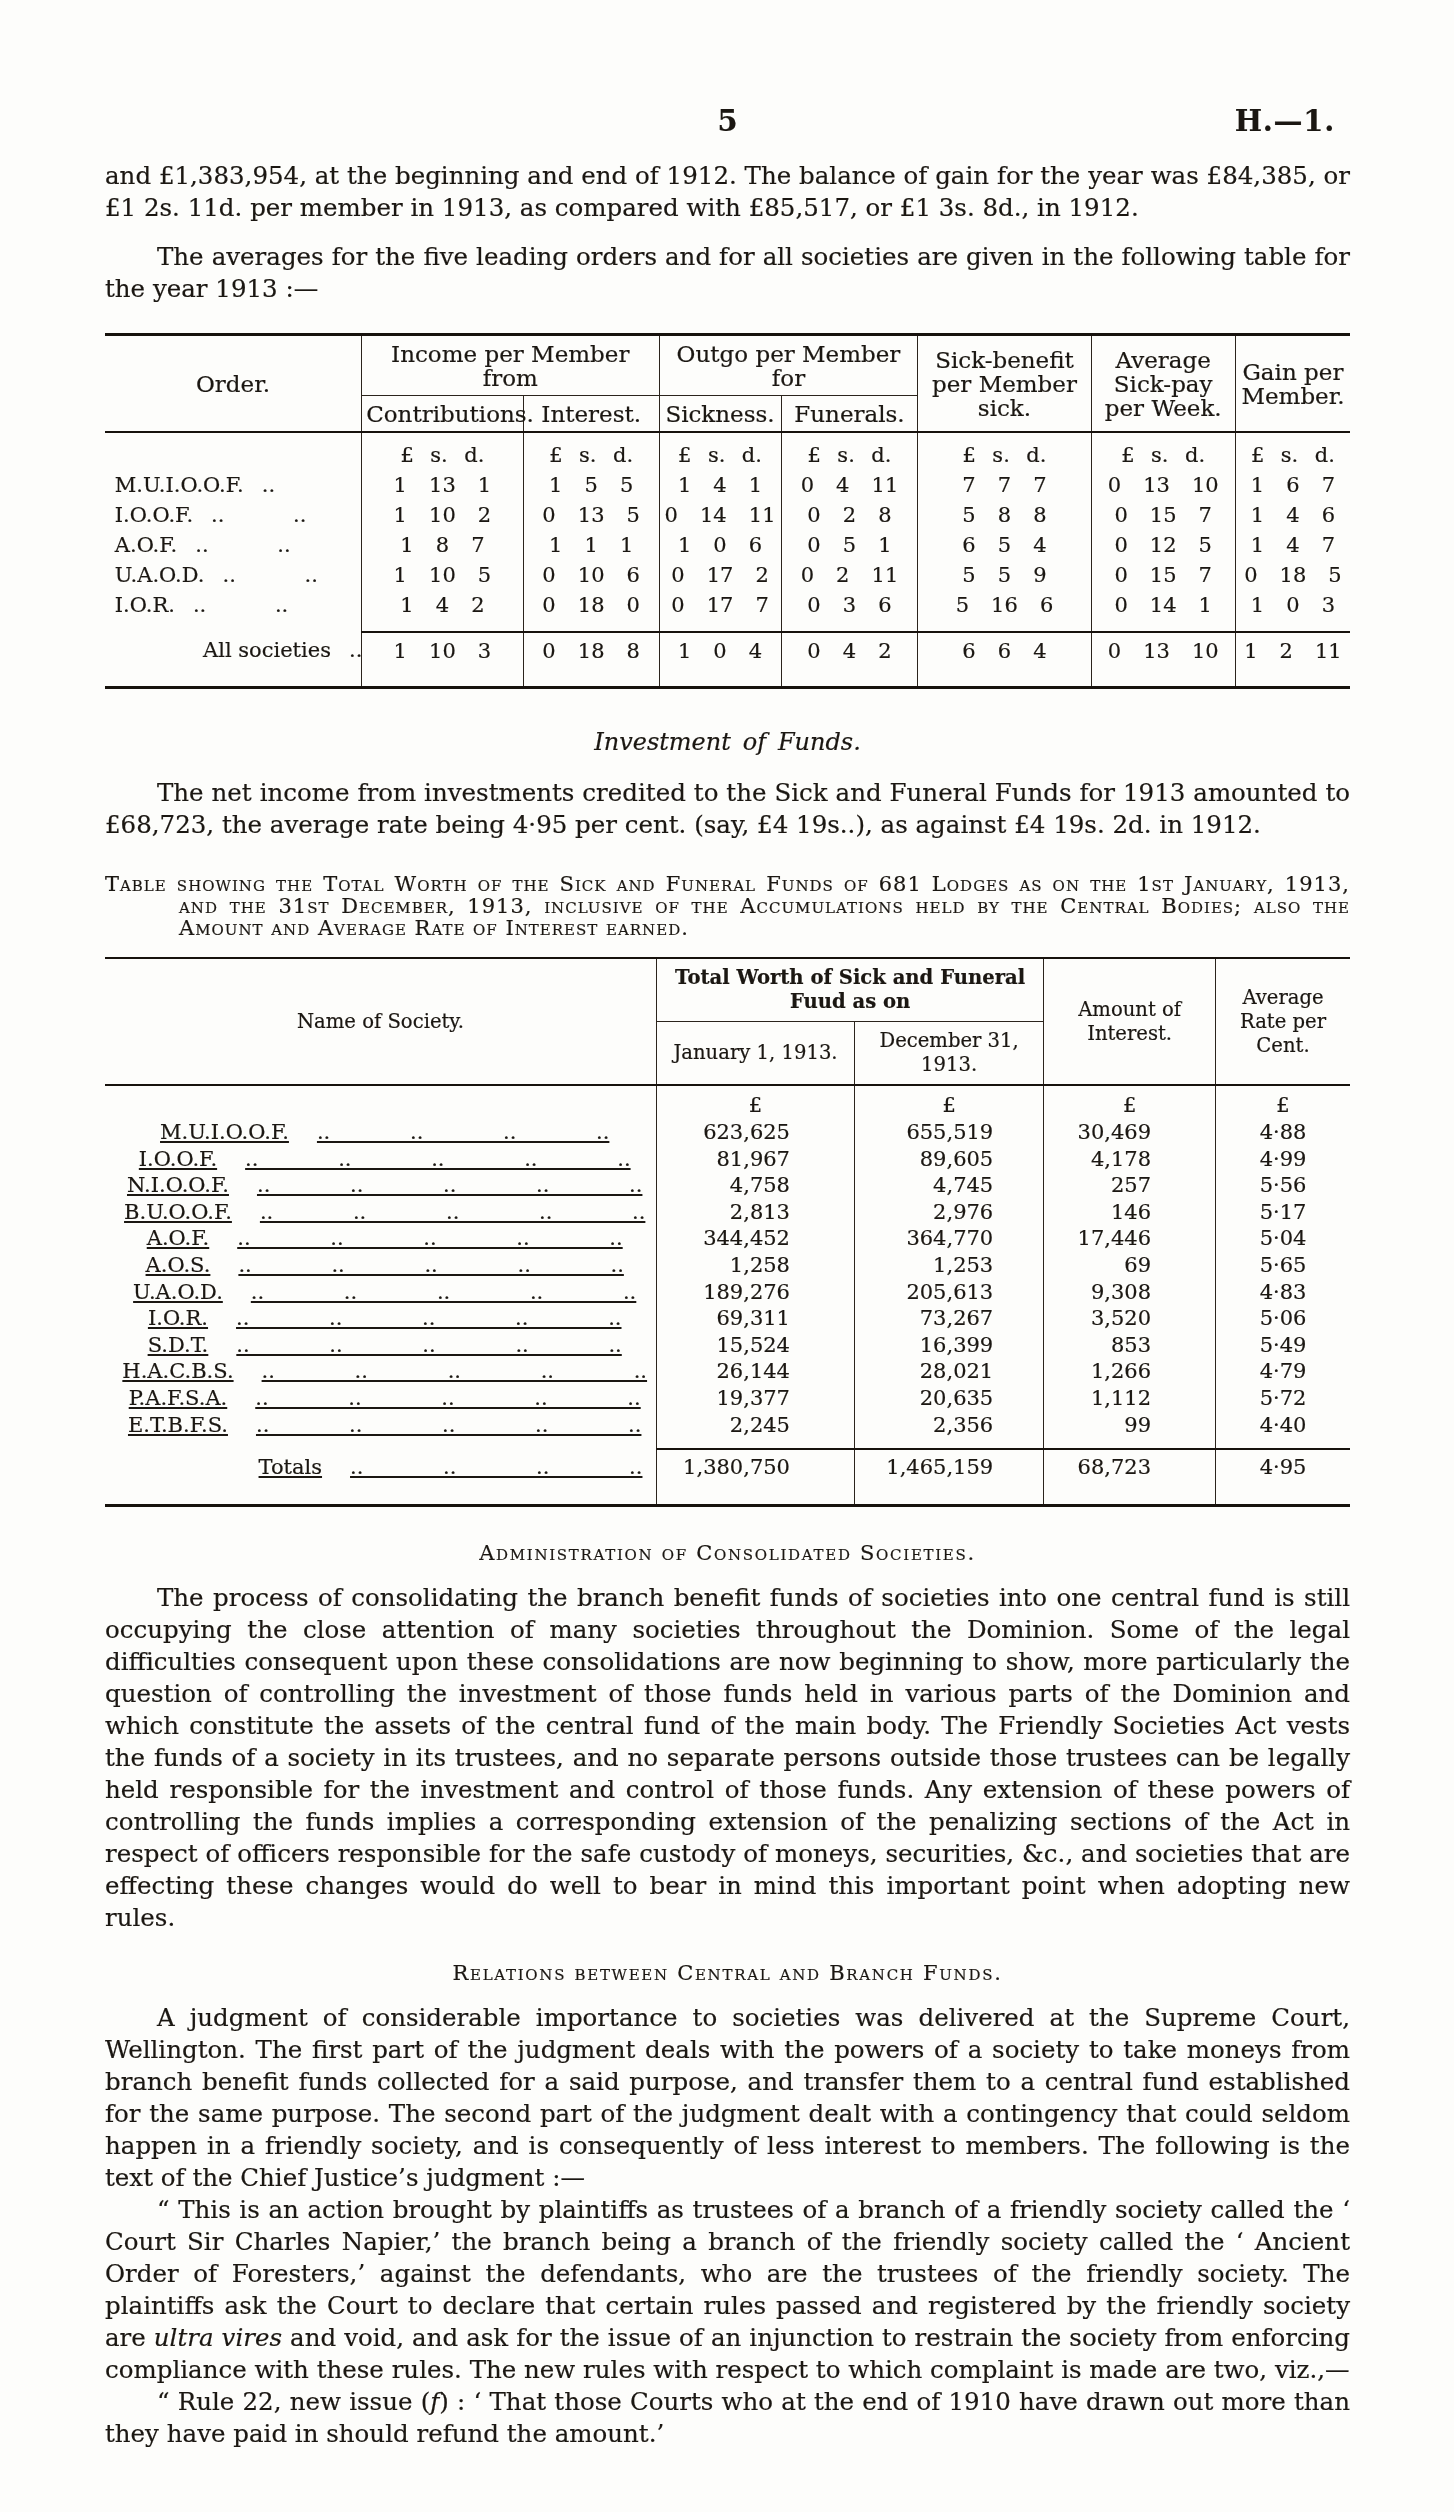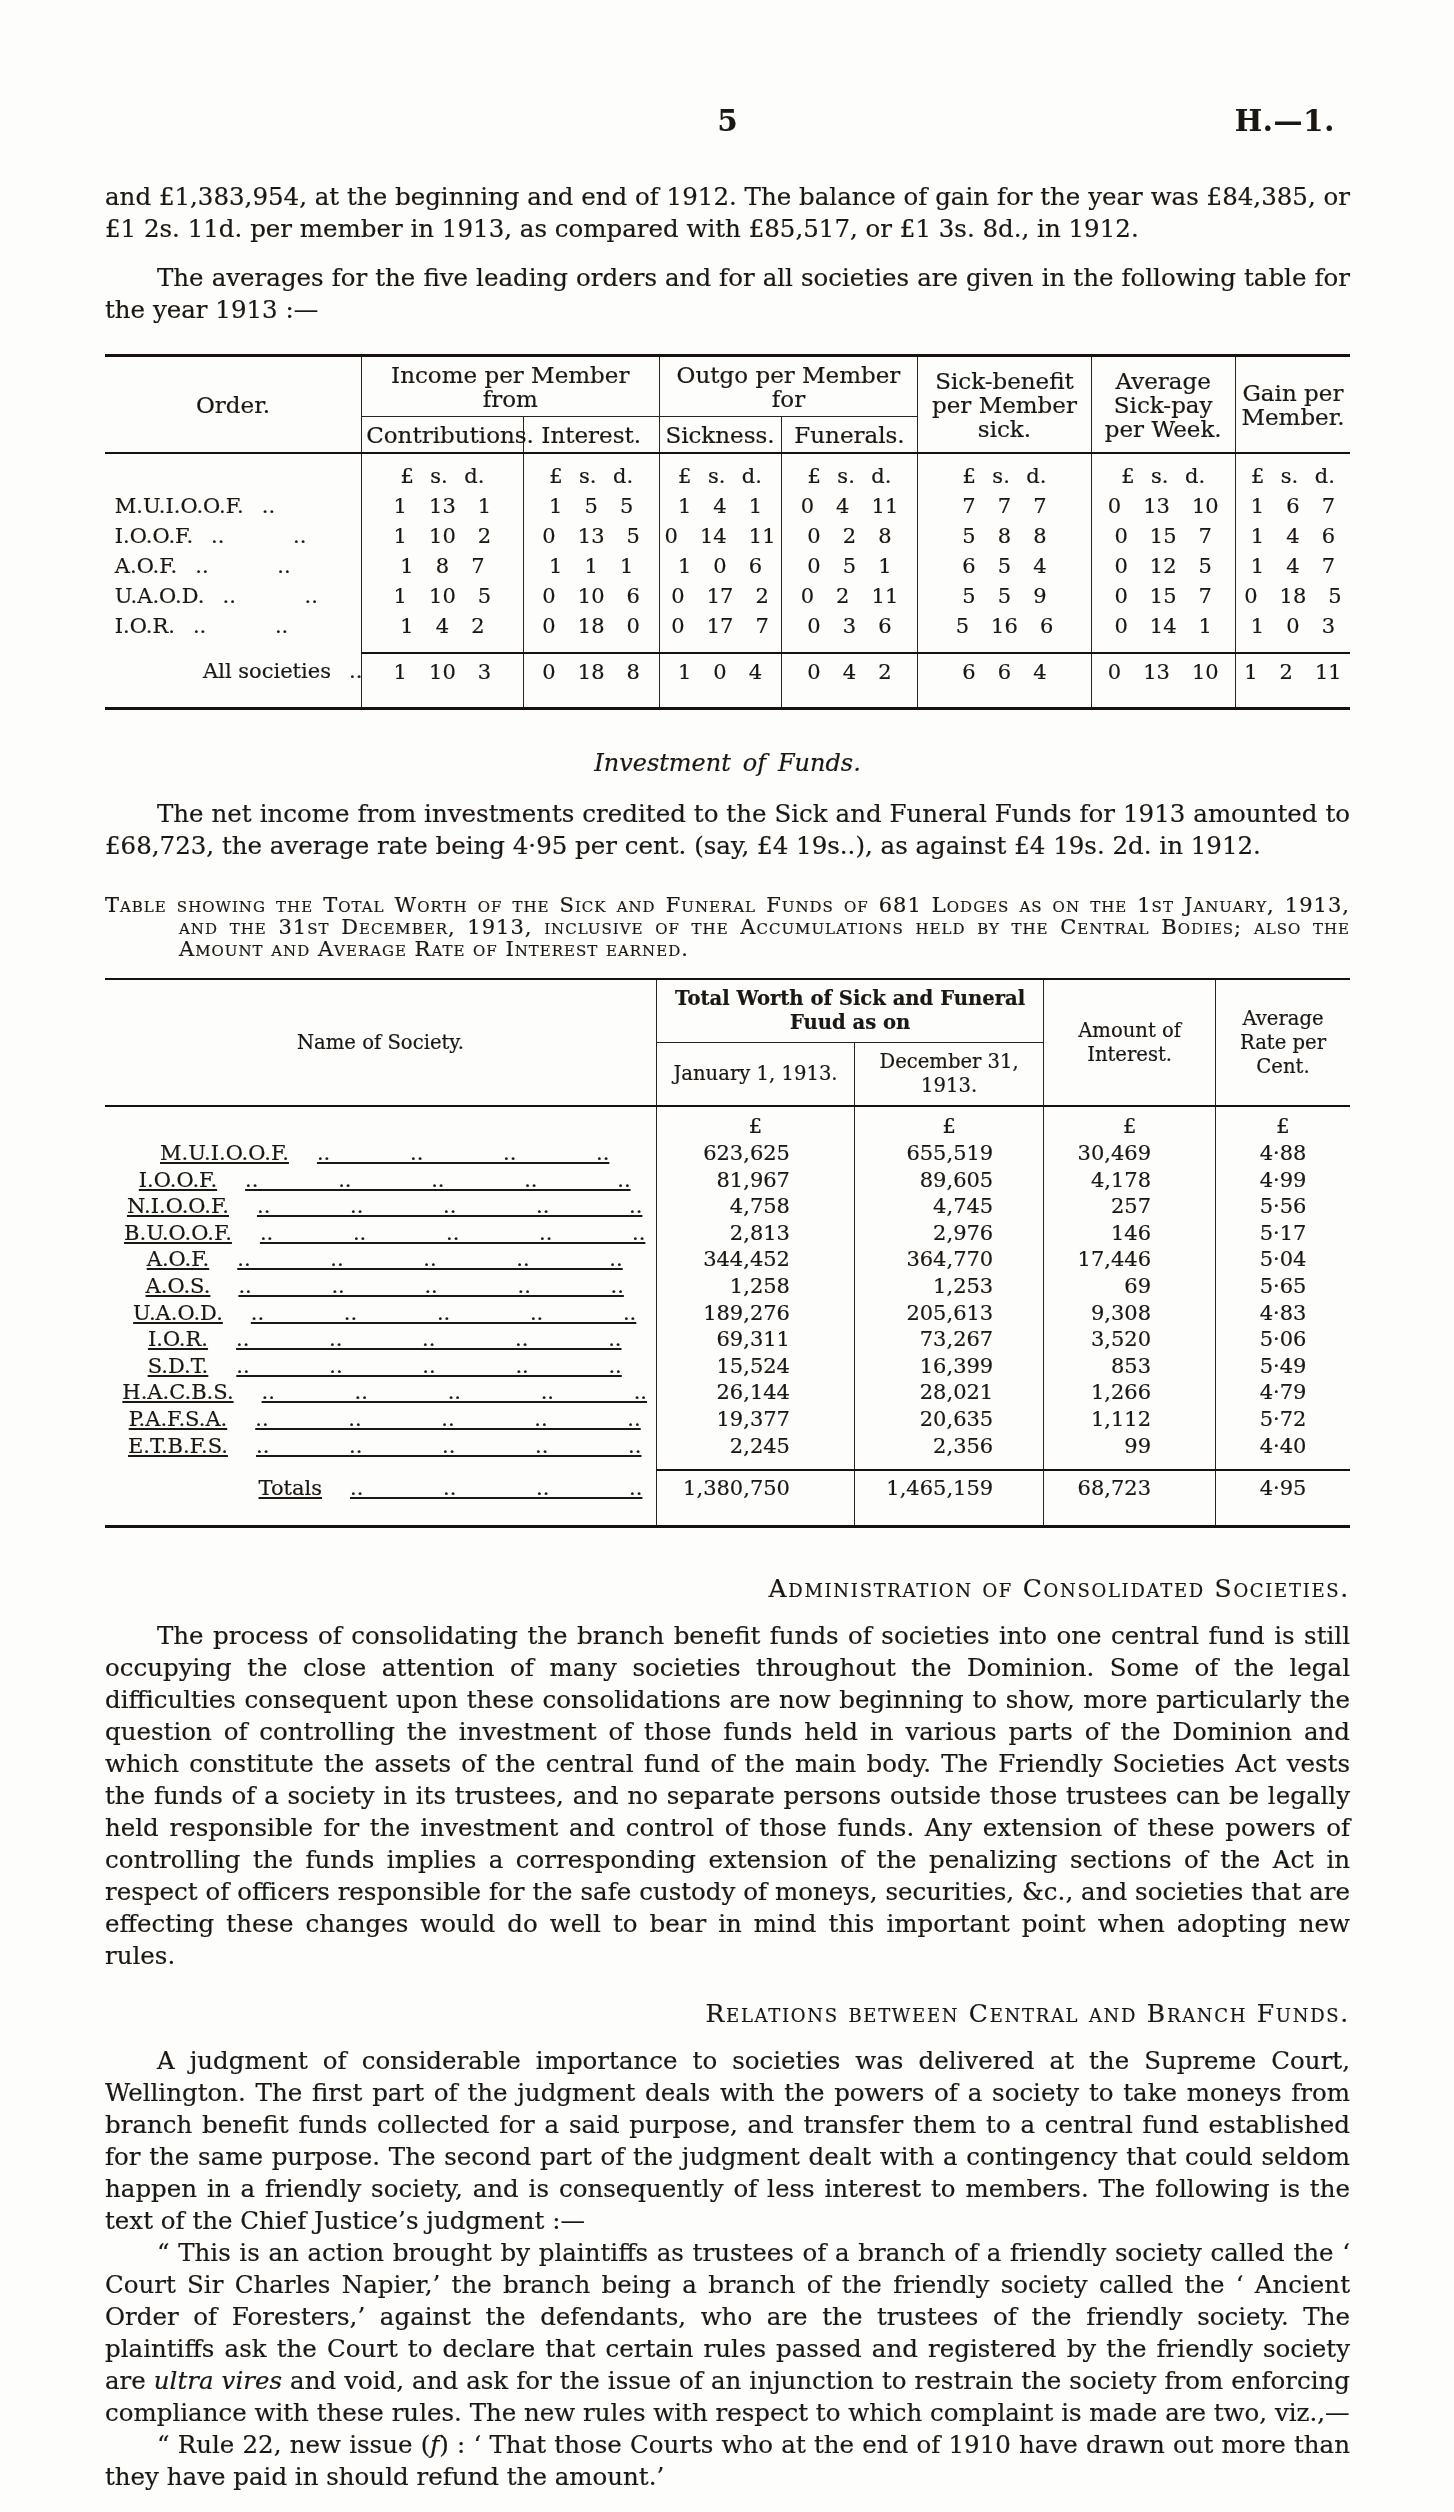--- a/index.html
+++ b/index.html
@@ -17,29 +17,29 @@
   
   .page-head{position:relative;height:38px;font-size:29px;font-weight:bold;}
   .page-num{position:absolute;left:0;right:0;text-align:center;}
   .doc-ref{position:absolute;right:15px;top:0;letter-spacing:0.7px;}
   
   .body-text{
     font-size:24.5px;line-height:32px;text-align:justify;
     margin:0;text-indent:52px;
   }
   .mt-para{margin-top:17px;}
-  .first-para{margin-top:39px;text-indent:0;}
+  .first-para{margin-top:18px;text-indent:0;}
   
   .italic-head{
     font-size:24px;font-weight:normal;font-style:italic;
     text-align:center;margin:39px 0 0 0;word-spacing:4.2px;
   }
   .caps-head{
-    font-size:25px;font-weight:normal;font-variant:small-caps;
-    letter-spacing:1.7px;text-align:right;margin:46px 0 0 0;
+    font-size:21px;font-weight:normal;font-variant:small-caps;
+    letter-spacing:1.7px;text-align:center;margin:34px 0 0 0;
   }
   .caption{
     font-size:21px;line-height:22px;font-variant:small-caps;
     letter-spacing:1px;text-align:justify;
     margin:32px 0 0 0;padding-left:74px;text-indent:-74px;
   }
   
   table{width:100%;border-collapse:collapse;table-layout:fixed;}
   th,td{padding:0;font-weight:normal;}
   .v{border-left:1.4px solid #2b241c;}

